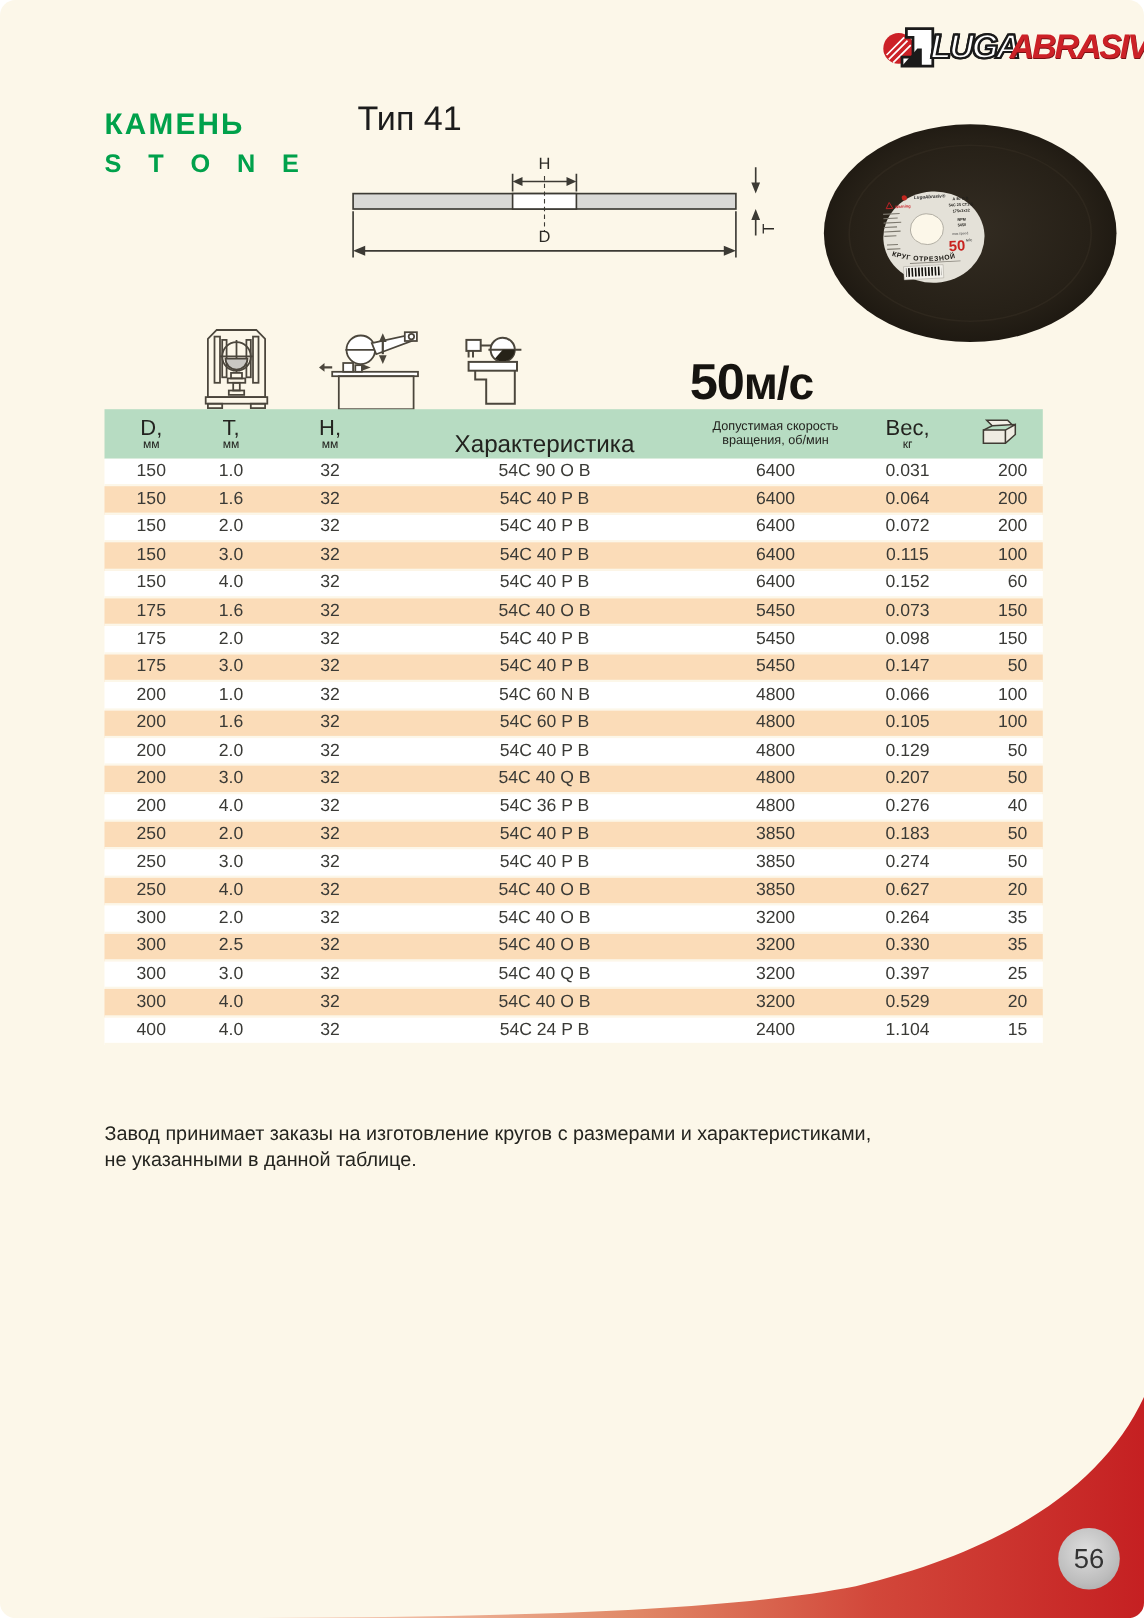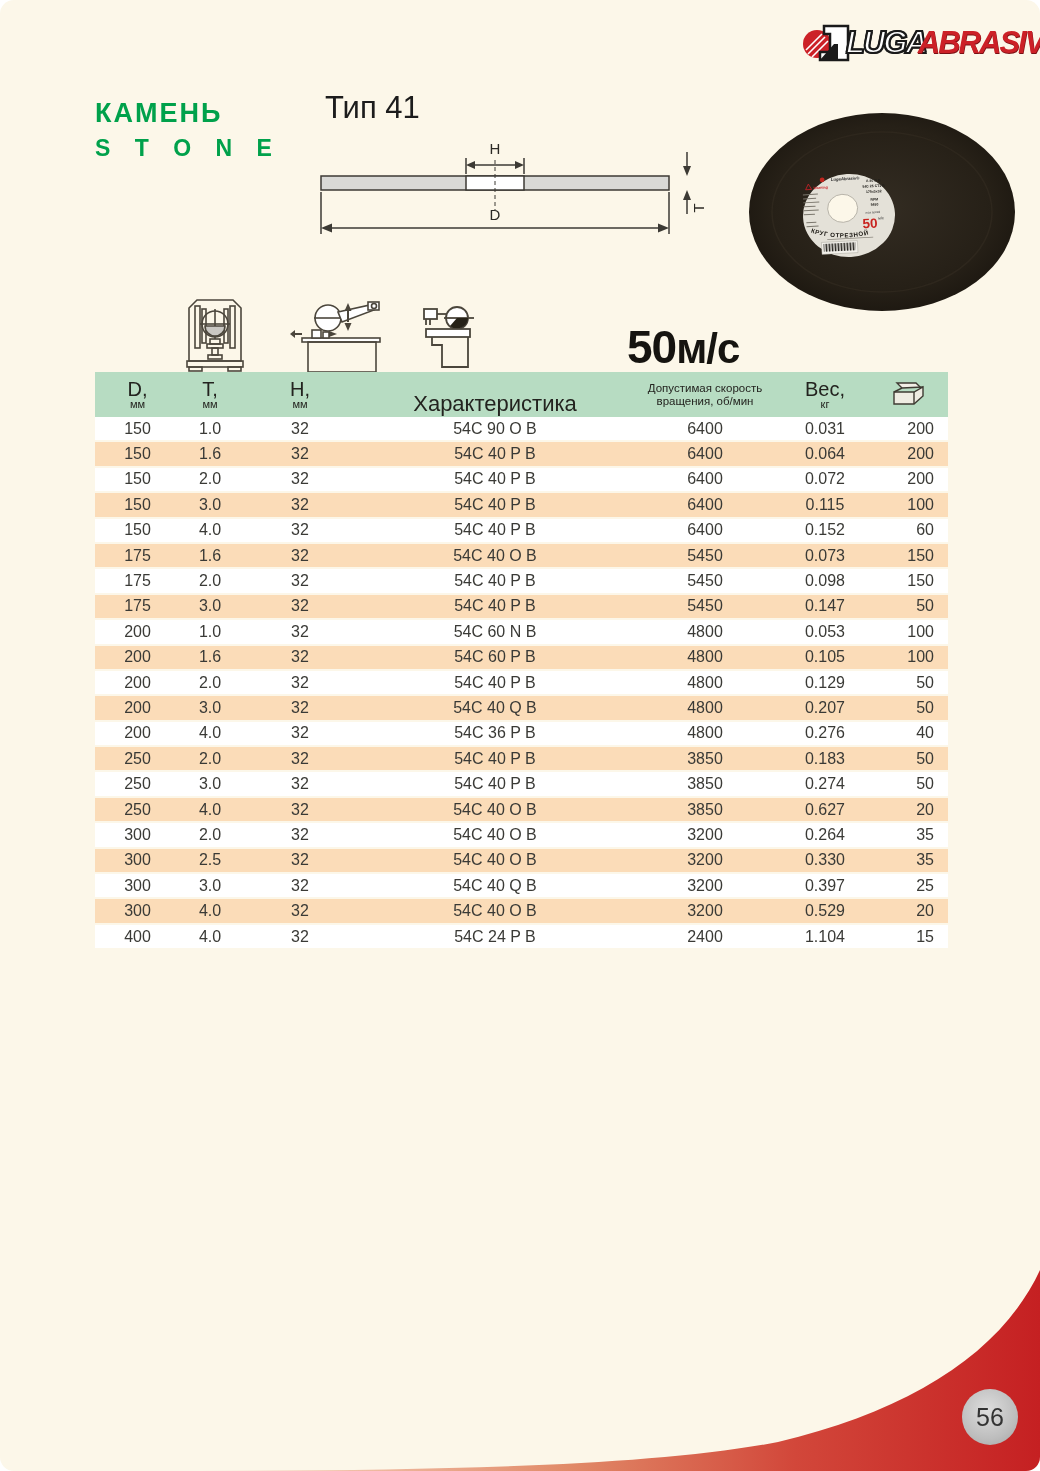--- a/index.html
+++ b/index.html
@@ -338,21 +338,21 @@
           <td class="c4">5450</td>
           <td class="c5">0.147</td>
           <td class="c6">50</td>
         </tr>
         <tr>
           <td class="c0">200</td>
           <td class="c1">1.0</td>
           <td class="c2">32</td>
           <td class="c3">54C 60 N B</td>
           <td class="c4">4800</td>
-          <td class="c5">0.053</td>
+          <td class="c5">0.066</td>
           <td class="c6">100</td>
         </tr>
         <tr class="alt">
           <td class="c0">200</td>
           <td class="c1">1.6</td>
           <td class="c2">32</td>
           <td class="c3">54C 60 P B</td>
           <td class="c4">4800</td>
           <td class="c5">0.105</td>
           <td class="c6">100</td>
@@ -452,20 +452,24 @@
           <td class="c1">4.0</td>
           <td class="c2">32</td>
           <td class="c3">54C 24 P B</td>
           <td class="c4">2400</td>
           <td class="c5">1.104</td>
           <td class="c6">15</td>
         </tr>
       </tbody>
   </table>
 
+  <div class="footer-note">
+    <div>Завод принимает заказы на изготовление кругов с размерами и характеристиками,</div>
+    <div>не указанными в данной таблице.</div>
+  </div>
 
   <svg class="swoosh" viewBox="0 0 1040 321" preserveAspectRatio="none">
     <defs>
       <linearGradient id="sw" x1="0" y1="0" x2="1" y2="0">
         <stop offset="0" stop-color="#fcefe2"></stop>
         <stop offset="0.28" stop-color="#f2c3ab"></stop>
         <stop offset="0.52" stop-color="#e18a68"></stop>
         <stop offset="0.75" stop-color="#d2473a"></stop>
         <stop offset="1" stop-color="#c52022"></stop>
       </linearGradient>

